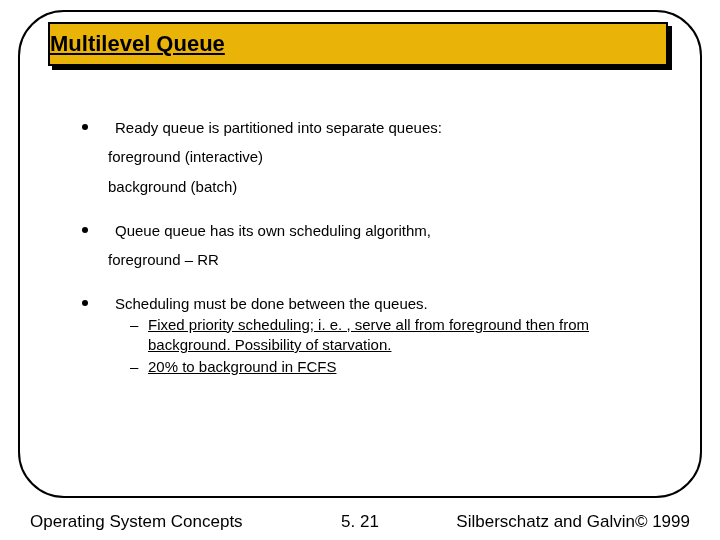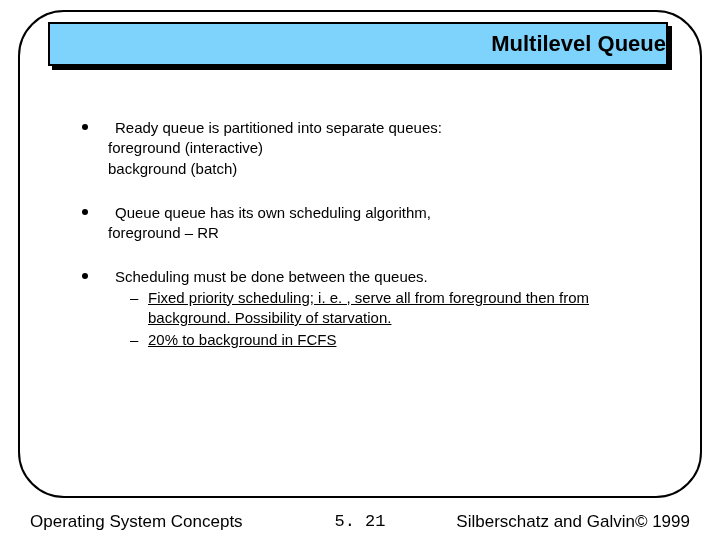--- a/index.html
+++ b/index.html
@@ -31,26 +31,27 @@
     width: 620px;
     height: 44px;
     background: #000;
   }
   .title-box {
     position: absolute;
     top: 22px;
     left: 48px;
     width: 620px;
     height: 44px;
-    background: #7dd3fc;
+    background: #eab308;
     border: 2px solid #000;
     box-sizing: border-box;
     display: flex;
     align-items: center;
-    justify-content: flex-end;
+    justify-content: flex-start;
+    text-decoration: underline;
   }
   .title-text {
     font-size: 22px;
     font-weight: bold;
   }
   .content {
     position: absolute;
     top: 118px;
     left: 82px;
     right: 60px;
@@ -70,20 +71,21 @@
     height: 6px;
     background: #000;
     border-radius: 50%;
   }
   .bullet .head {
     display: block;
     margin-left: 7px;
   }
   .bullet .sub {
     display: block;
+    margin-top: 9px;
   }
   .dash-list {
     margin: 0;
     padding: 0 0 0 22px;
     list-style: none;
     text-decoration: underline;
   }
   .dash-list li {
     position: relative;
     padding-left: 18px;
@@ -103,21 +105,20 @@
     font-size: 17px;
     display: flex;
     justify-content: space-between;
     padding: 0 30px;
     text-align: center;
   }
   .footer .mid {
     position: absolute;
     left: 50%;
     transform: translateX(-50%);
-    font-family: Liberation Mono, monospace;
   }
 </style>
 </head>
 <body>
 
 <div class="slide-frame"></div>
 
 <div class="title-box-shadow"></div>
 <div class="title-box">
   <span class="title-text">Multilevel Queue</span>

